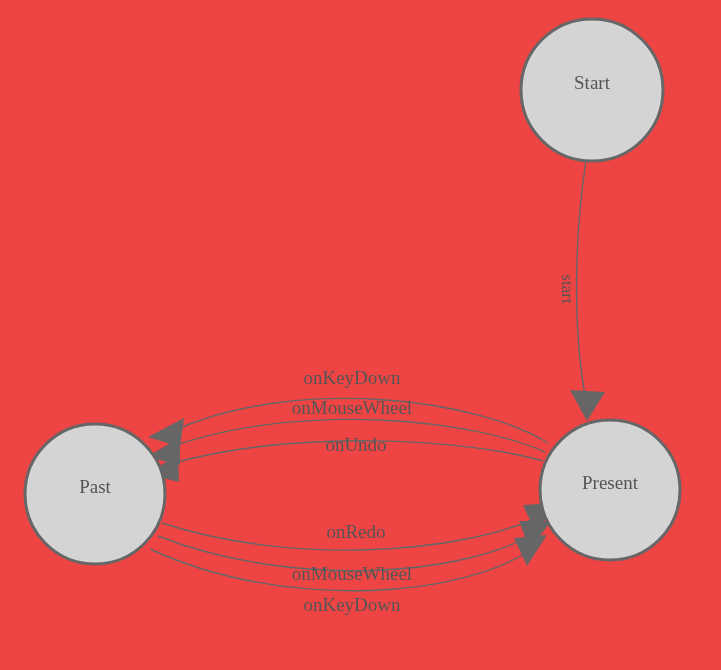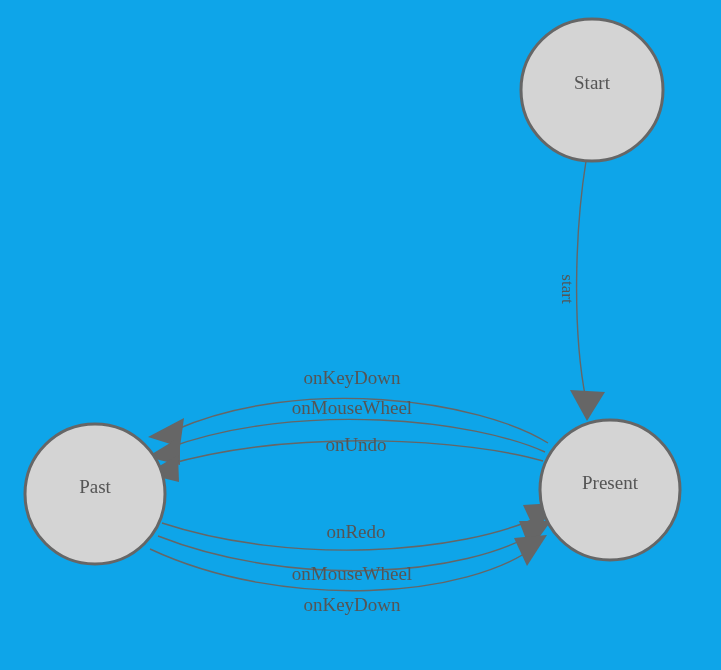--- a/index.html
+++ b/index.html
@@ -10,21 +10,21 @@
   body {
     width: 721px;
     height: 670px;
     overflow: hidden;
     font-family: "Liberation Serif", serif;
   }
   #diagram-canvas {
     position: relative;
     width: 721px;
     height: 670px;
-    background: #0ea5e9;
+    background: #ef4444;
   }
   svg.graph {
     position: absolute;
     left: 0;
     top: 0;
     width: 721px;
     height: 670px;
   }
   .node-circle {
     fill: #d4d4d4;

